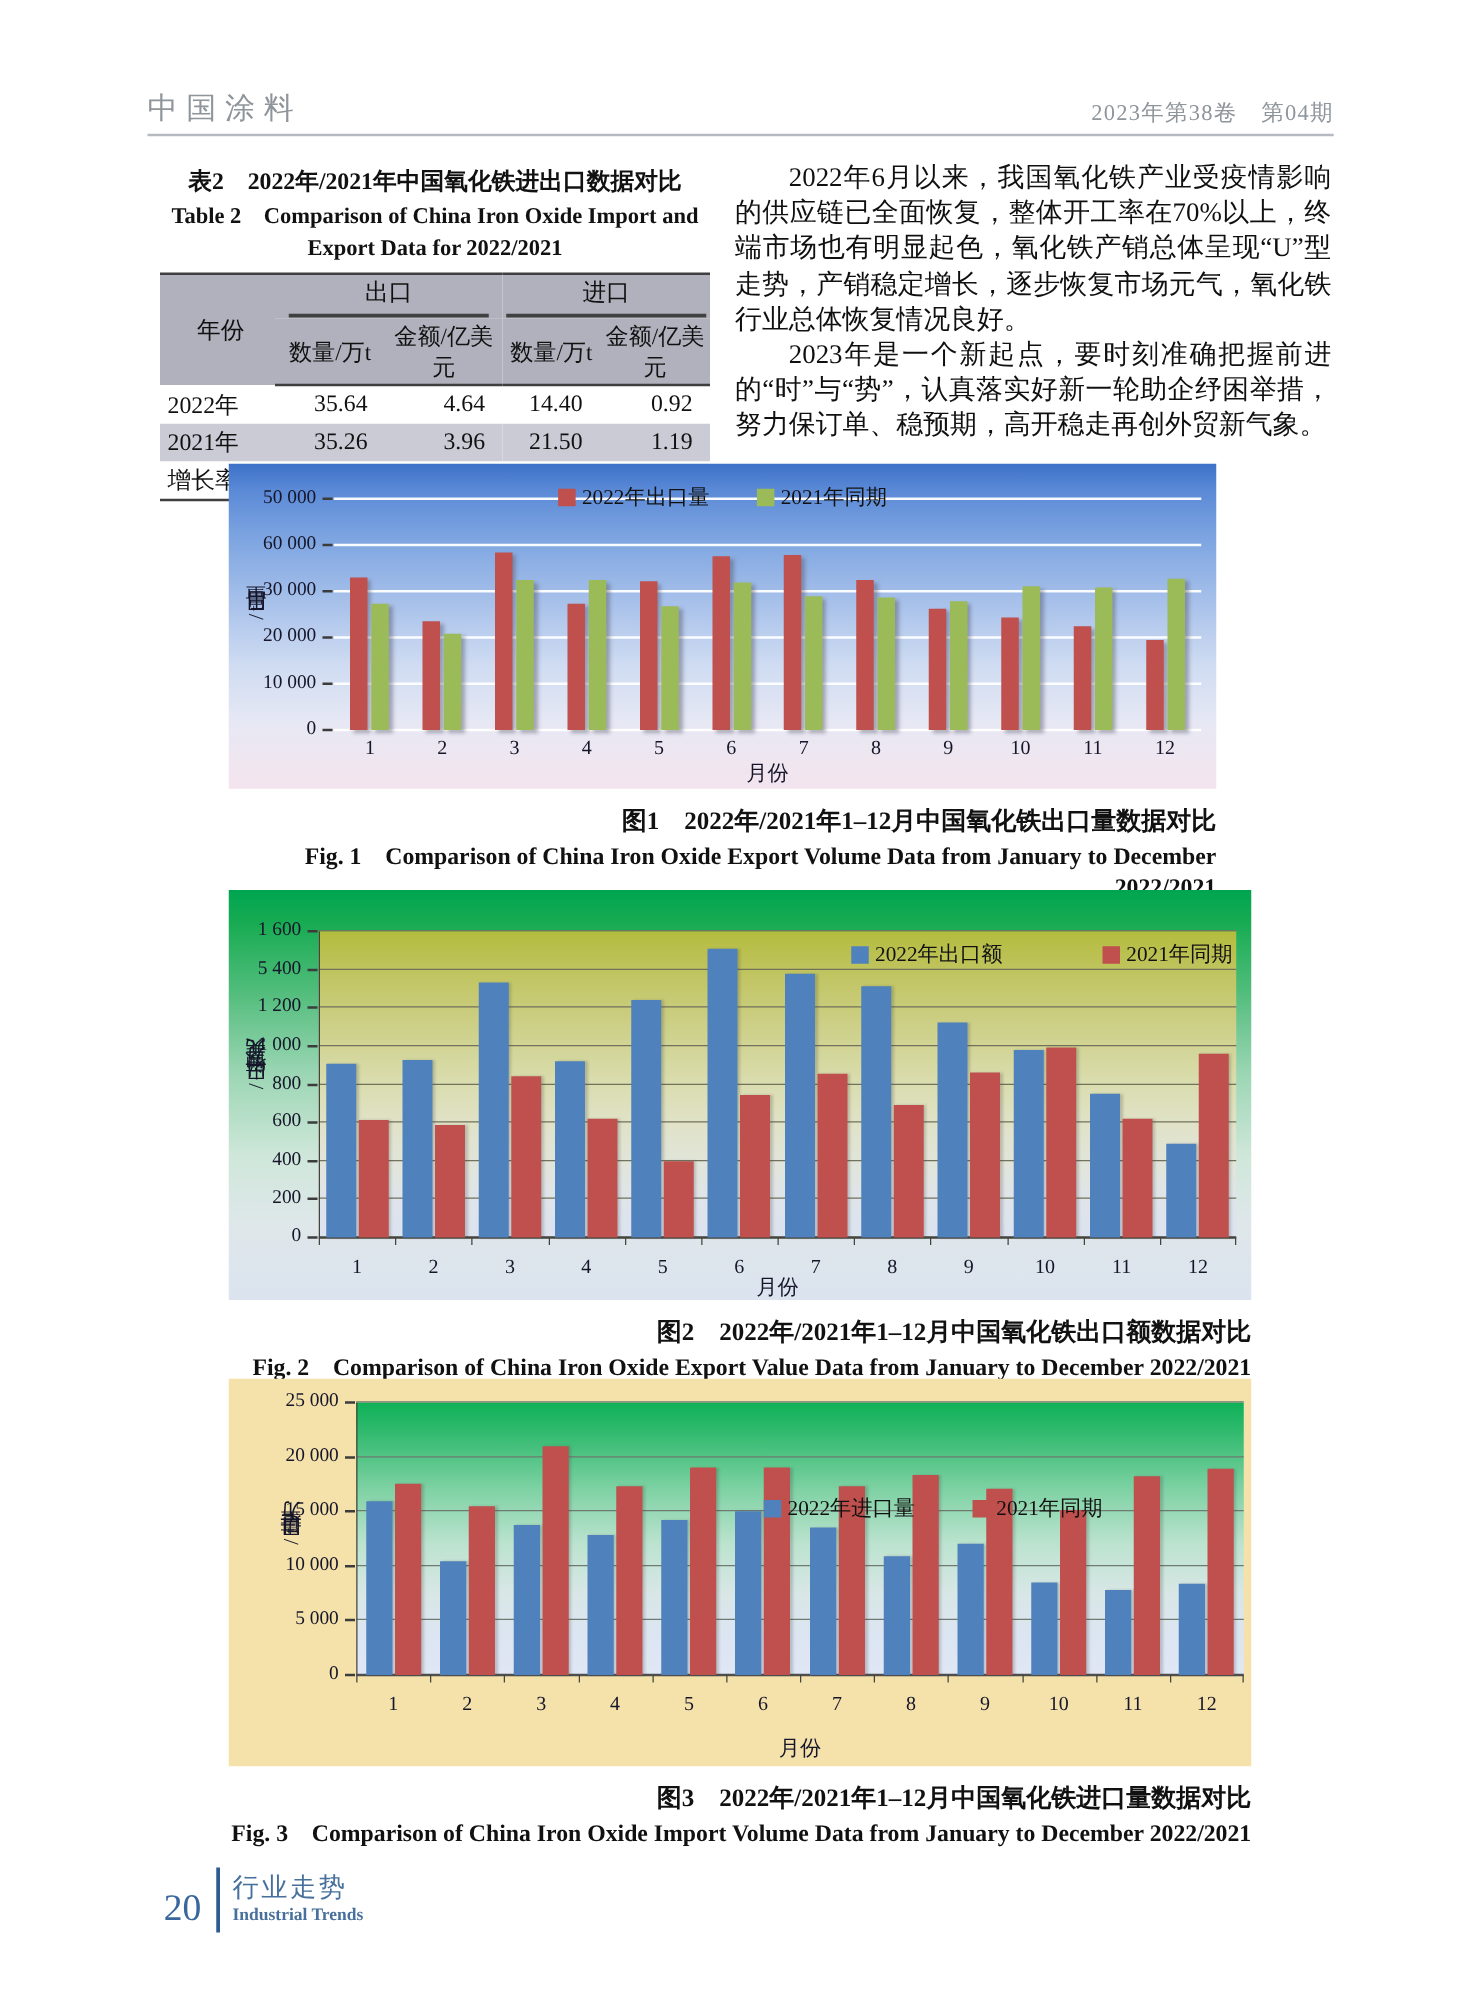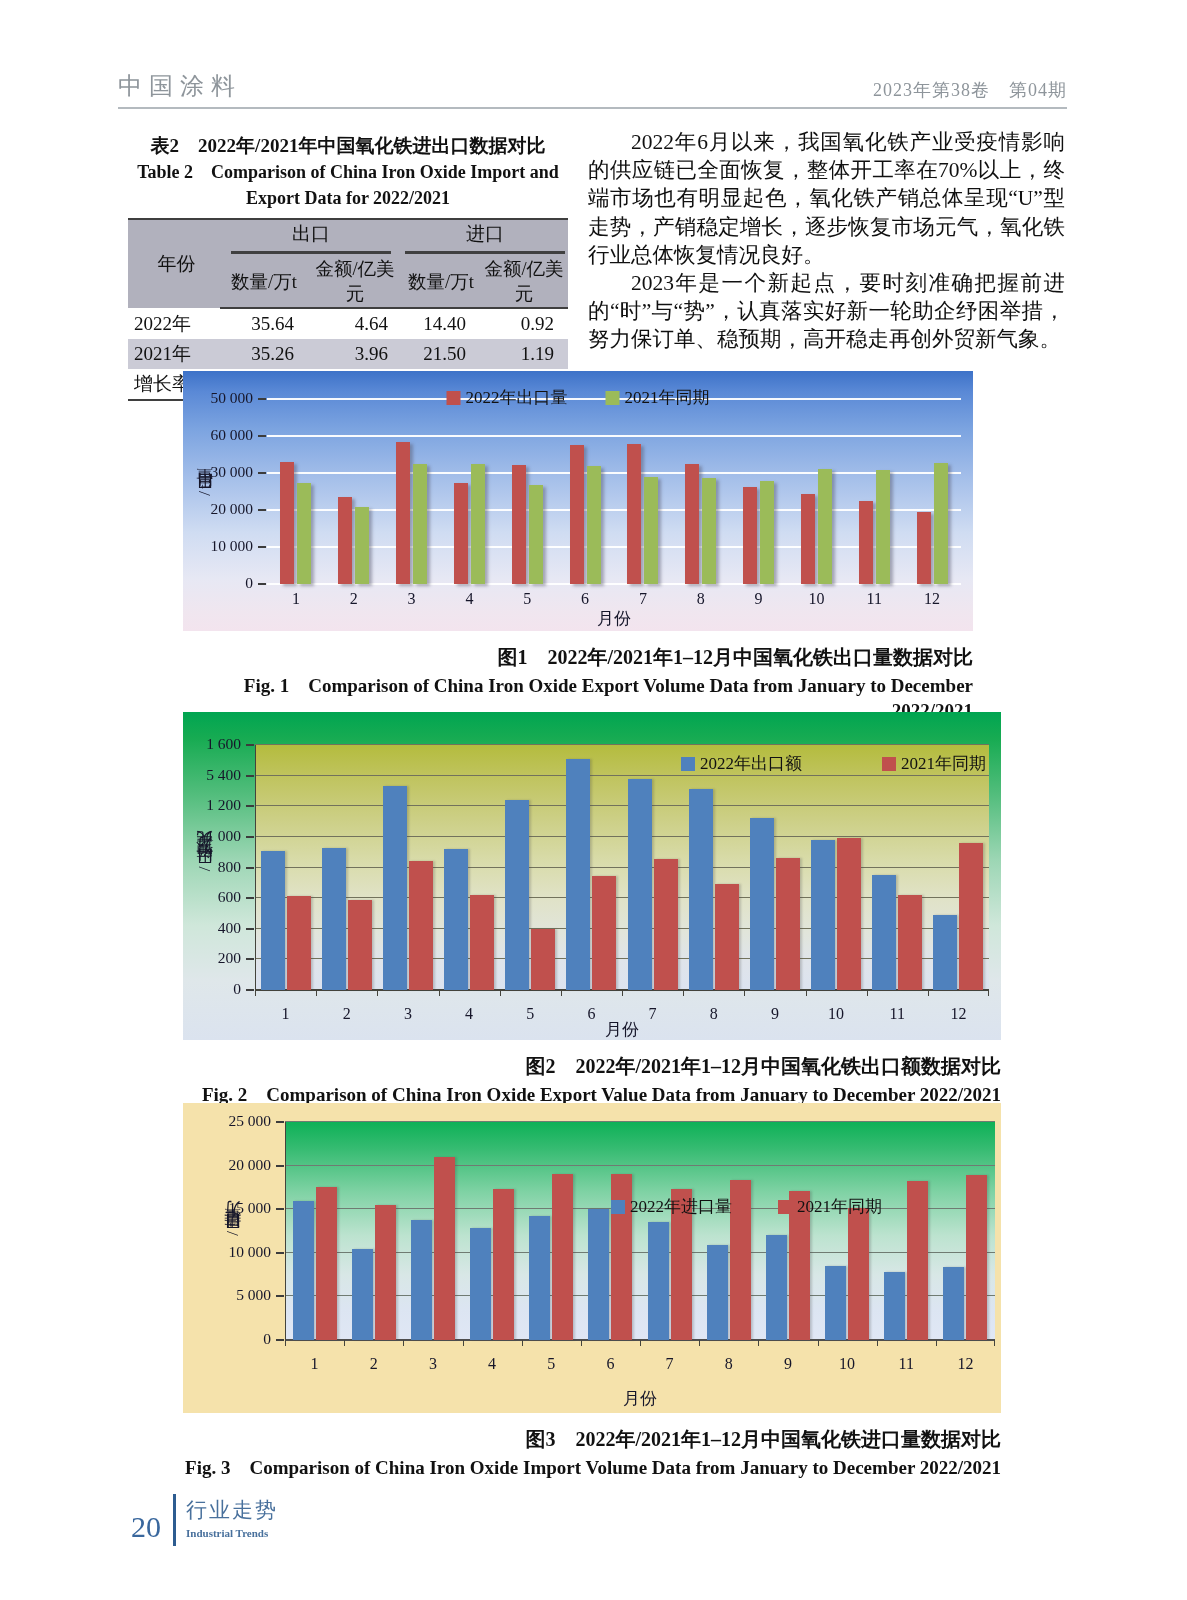--- a/index.html
+++ b/index.html
@@ -77,21 +77,21 @@
   #fig3 .legend{left:428px;top:44px;gap:46px;margin-top:48px;}
   figcaption{text-align:right;}
   .cap-zh{font-weight:bold;font-size:20px;margin-top:13px;line-height:26px;}
   .cap-en{font-weight:bold;font-size:19px;margin-top:3px;line-height:25px;}
 
   
   .page-footer{position:absolute;left:131px;top:1494px;display:flex;align-items:center;}
   .page-num{font-size:30px;color:#39679d;margin-right:12px;padding-top:14px;}
   .footer-bar{width:3px;height:52px;background:#2d5c90;margin-right:10px;}
   .footer-zh{font-size:21px;color:#48709c;letter-spacing:2px;line-height:26px;}
-  .footer-en{font-size:11px;font-weight:bold;color:#48709c;line-height:20px;}
+  .footer-en{font-size:14px;font-weight:bold;color:#48709c;line-height:20px;}
 </style>
 </head>
 <body>
 
 <div class="page-header">
   <span class="journal">中国涂料</span>
   <span class="issue">2023年第38卷　第04期</span>
 </div>
 
 <div class="table-block">

